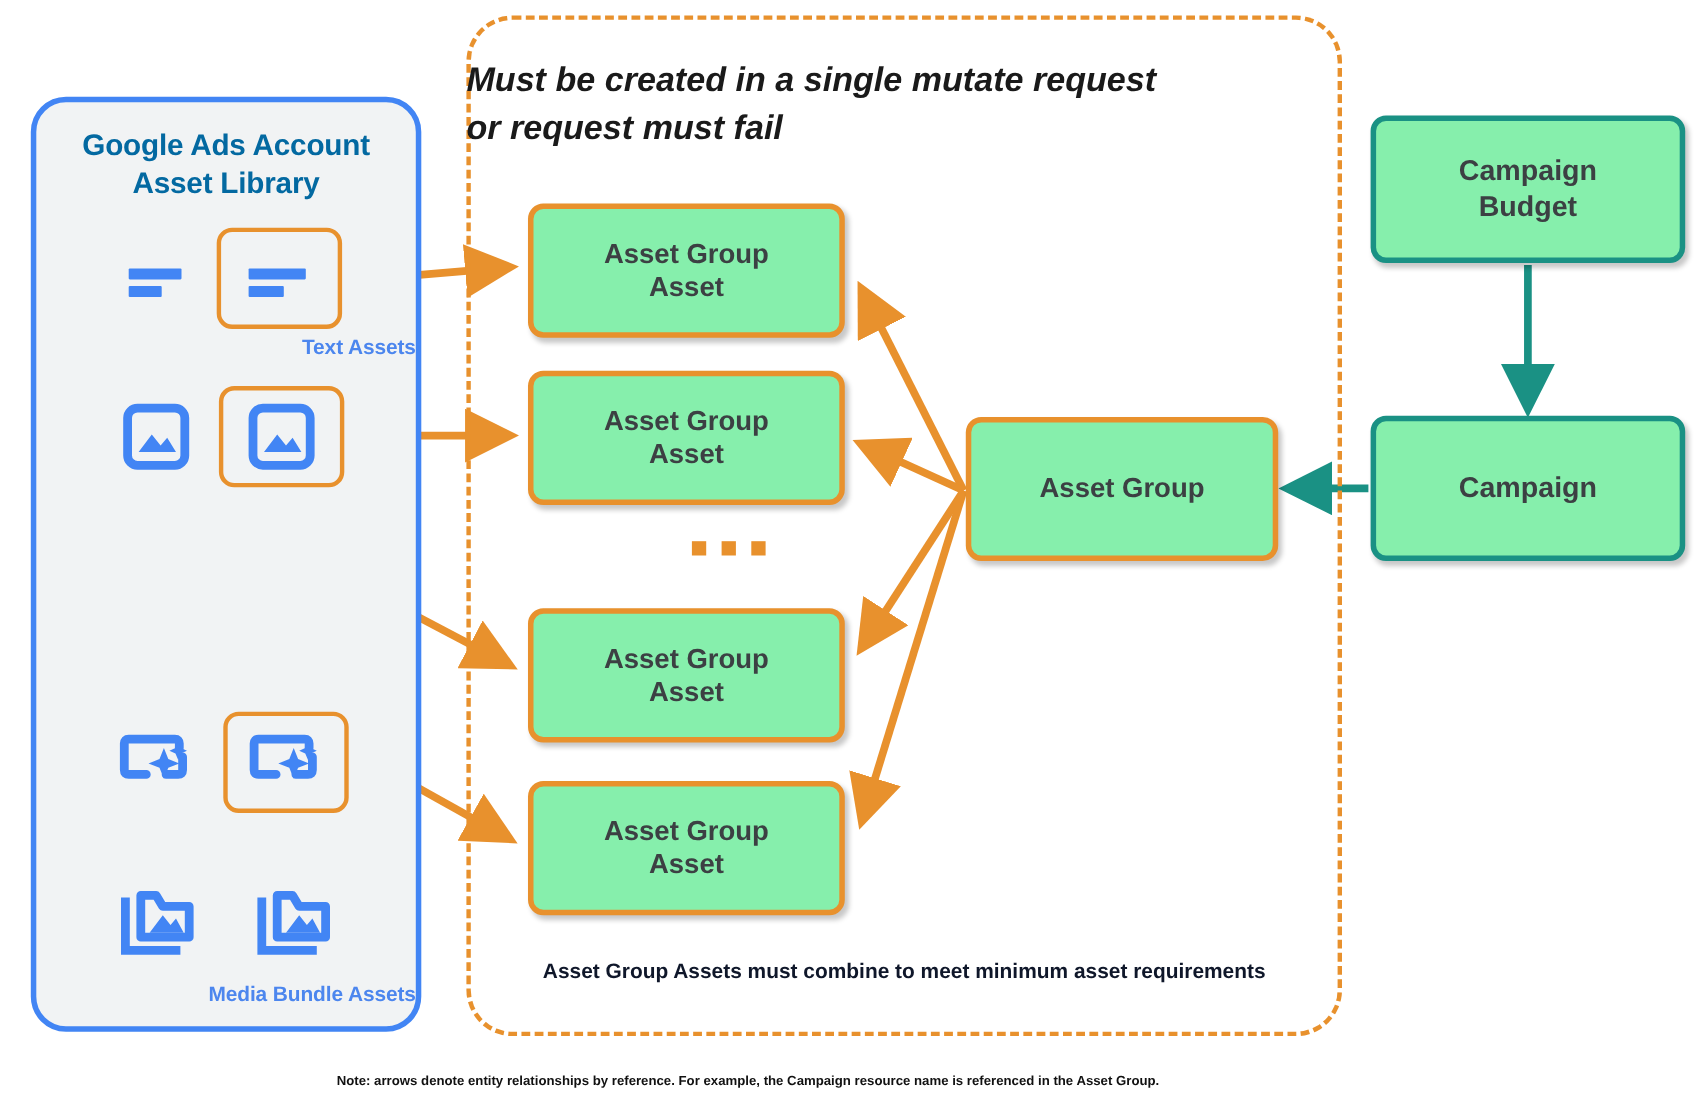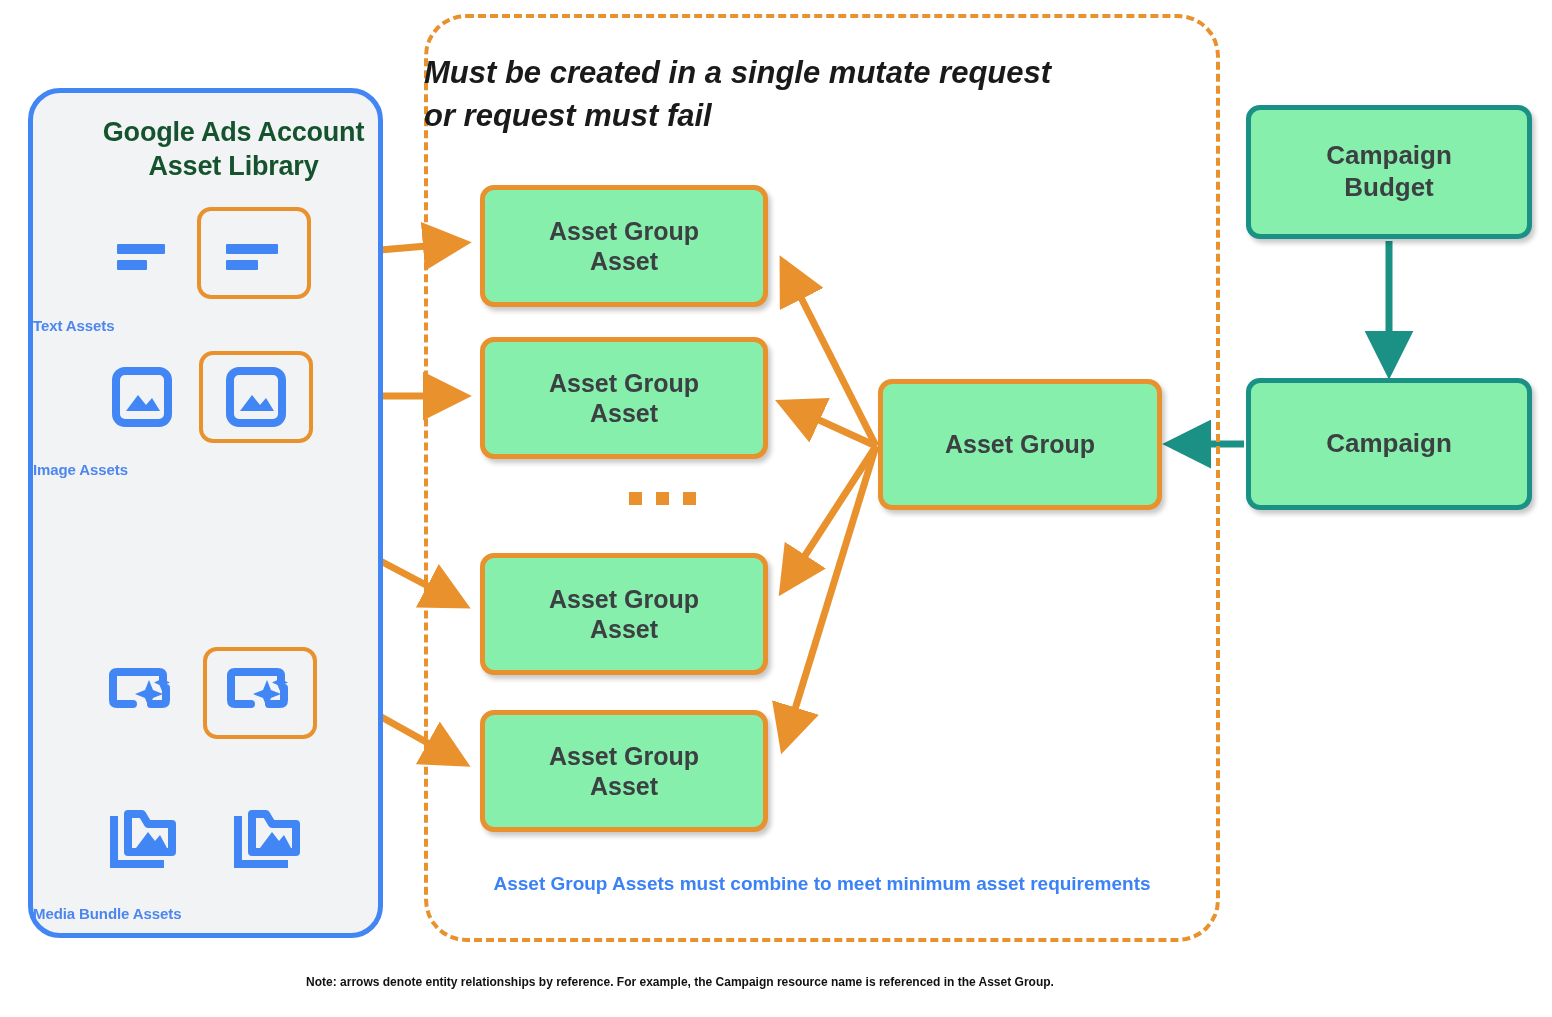--- a/index.html
+++ b/index.html
@@ -9,29 +9,29 @@
   .stage{position:absolute;left:0;top:0;width:1552px;height:1017px;}
 
   
   #library-panel{
     position:absolute;left:28px;top:88px;width:355px;height:850px;
     border:5px solid #4285f4;border-radius:32px;background:#f1f3f4;
     box-sizing:border-box;
   }
   #library-title{
     position:absolute;left:0;top:22px;width:100%;
-    text-align:center;color:#14532d;font-size:27px;font-weight:700;
-    line-height:1.26;letter-spacing:-0.2px;padding-left:28px;
+    text-align:center;color:#0369a1;font-size:27px;font-weight:700;
+    line-height:1.26;letter-spacing:-0.2px;
   }
 
   .asset-row{position:absolute;left:0;width:100%;}
   .asset-icons{height:96px;display:flex;align-items:center;justify-content:center;gap:14px;}
   .asset-label{
-    text-align:left;color:#4c86ee;font-size:15px;font-weight:700;
-    margin-top:16px;letter-spacing:-0.1px;
+    text-align:right;color:#4c86ee;font-size:19px;font-weight:700;
+    margin-top:5px;letter-spacing:-0.1px;
   }
   .hl-box{
     border:4px solid #e8912d;border-radius:14px;
     padding:8px 12px;box-sizing:border-box;
     display:flex;align-items:center;justify-content:center;
   }
   .plain-box{padding:8px 12px;display:flex;align-items:center;justify-content:center;}
 
   
   #mutate-container{
@@ -39,21 +39,21 @@
     border:4px dashed #e8912d;border-radius:42px;background:transparent;
     box-sizing:border-box;
   }
   #mutate-title{
     position:absolute;left:424px;top:52px;width:796px;
     color:#1a1a1a;font-size:31px;font-weight:700;
     font-style:italic;line-height:1.38;
   }
   #min-req-note{
     position:absolute;left:424px;top:873px;width:796px;
-    text-align:center;color:#3b82f6;font-size:19px;font-weight:700;
+    text-align:center;color:#0f172a;font-size:19px;font-weight:700;
   }
 
   
   .node{
     position:absolute;background:#86efac;box-sizing:border-box;
     display:flex;align-items:center;justify-content:center;text-align:center;
     color:#3c4043;border-radius:14px;
     box-shadow:3px 4px 5px rgba(0,0,0,0.22);
     line-height:1.22;
   }
@@ -160,21 +160,20 @@
             <path d="M15 45 L27 29 L35 39 L41 32 L49 45 Z" fill="#4285f4"></path>
           </svg>
         </div>
         <div class="hl-box" style="width:114px;height:92px;">
           <svg width="62" height="62" viewBox="0 0 62 62">
             <rect x="5" y="5" width="52" height="52" rx="9" fill="none" stroke="#4285f4" stroke-width="8"></rect>
             <path d="M15 45 L27 29 L35 39 L41 32 L49 45 Z" fill="#4285f4"></path>
           </svg>
         </div>
       </div>
-      <div class="asset-label">Image Assets</div>
     </div>
 
 
     <div class="asset-row" style="top:552px;">
       <div class="asset-icons">
         <div class="plain-box">
           <svg width="70" height="54" viewBox="0 0 70 54">
             <path d="M56 14 L56 10 Q56 6 52 6 L10 6 Q6 6 6 10 L6 34 Q6 38 10 38 L26 38" fill="none" stroke="#4285f4" stroke-width="8" stroke-linecap="round"></path>
             <path d="M59 22 L59 34 Q59 38 55 38 L44 38" fill="none" stroke="#4285f4" stroke-width="8" stroke-linecap="round"></path>
             <path d="M42 14 L46 24 L56 28 L46 32 L42 42 L38 32 L28 28 L38 24 Z" fill="#4285f4"></path>

